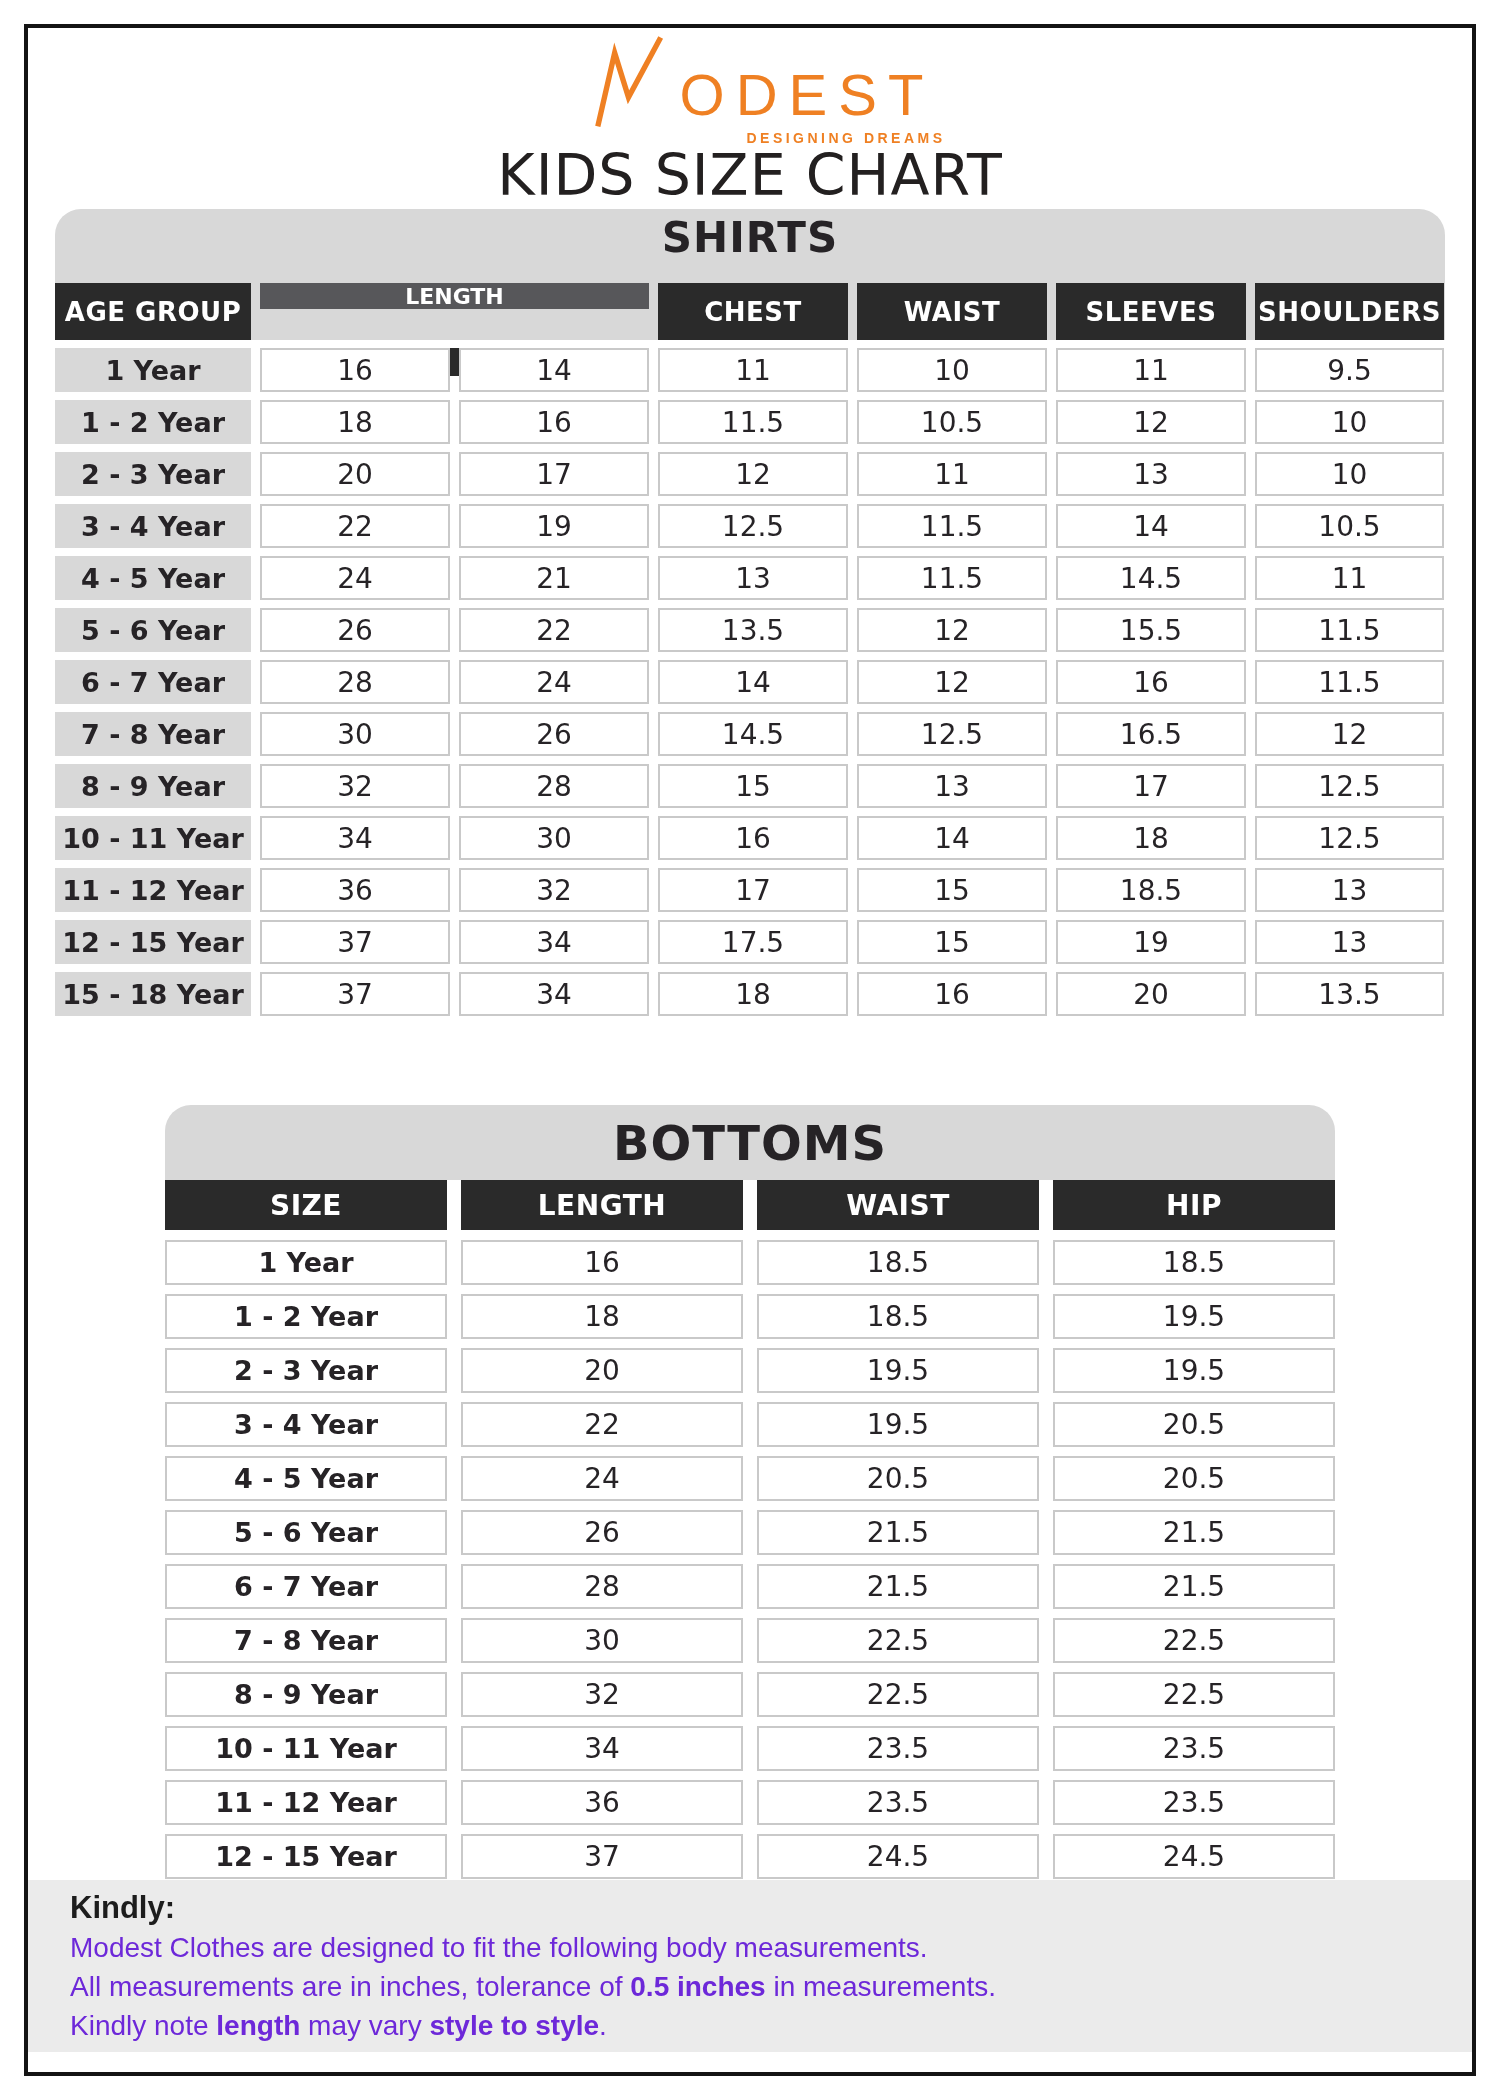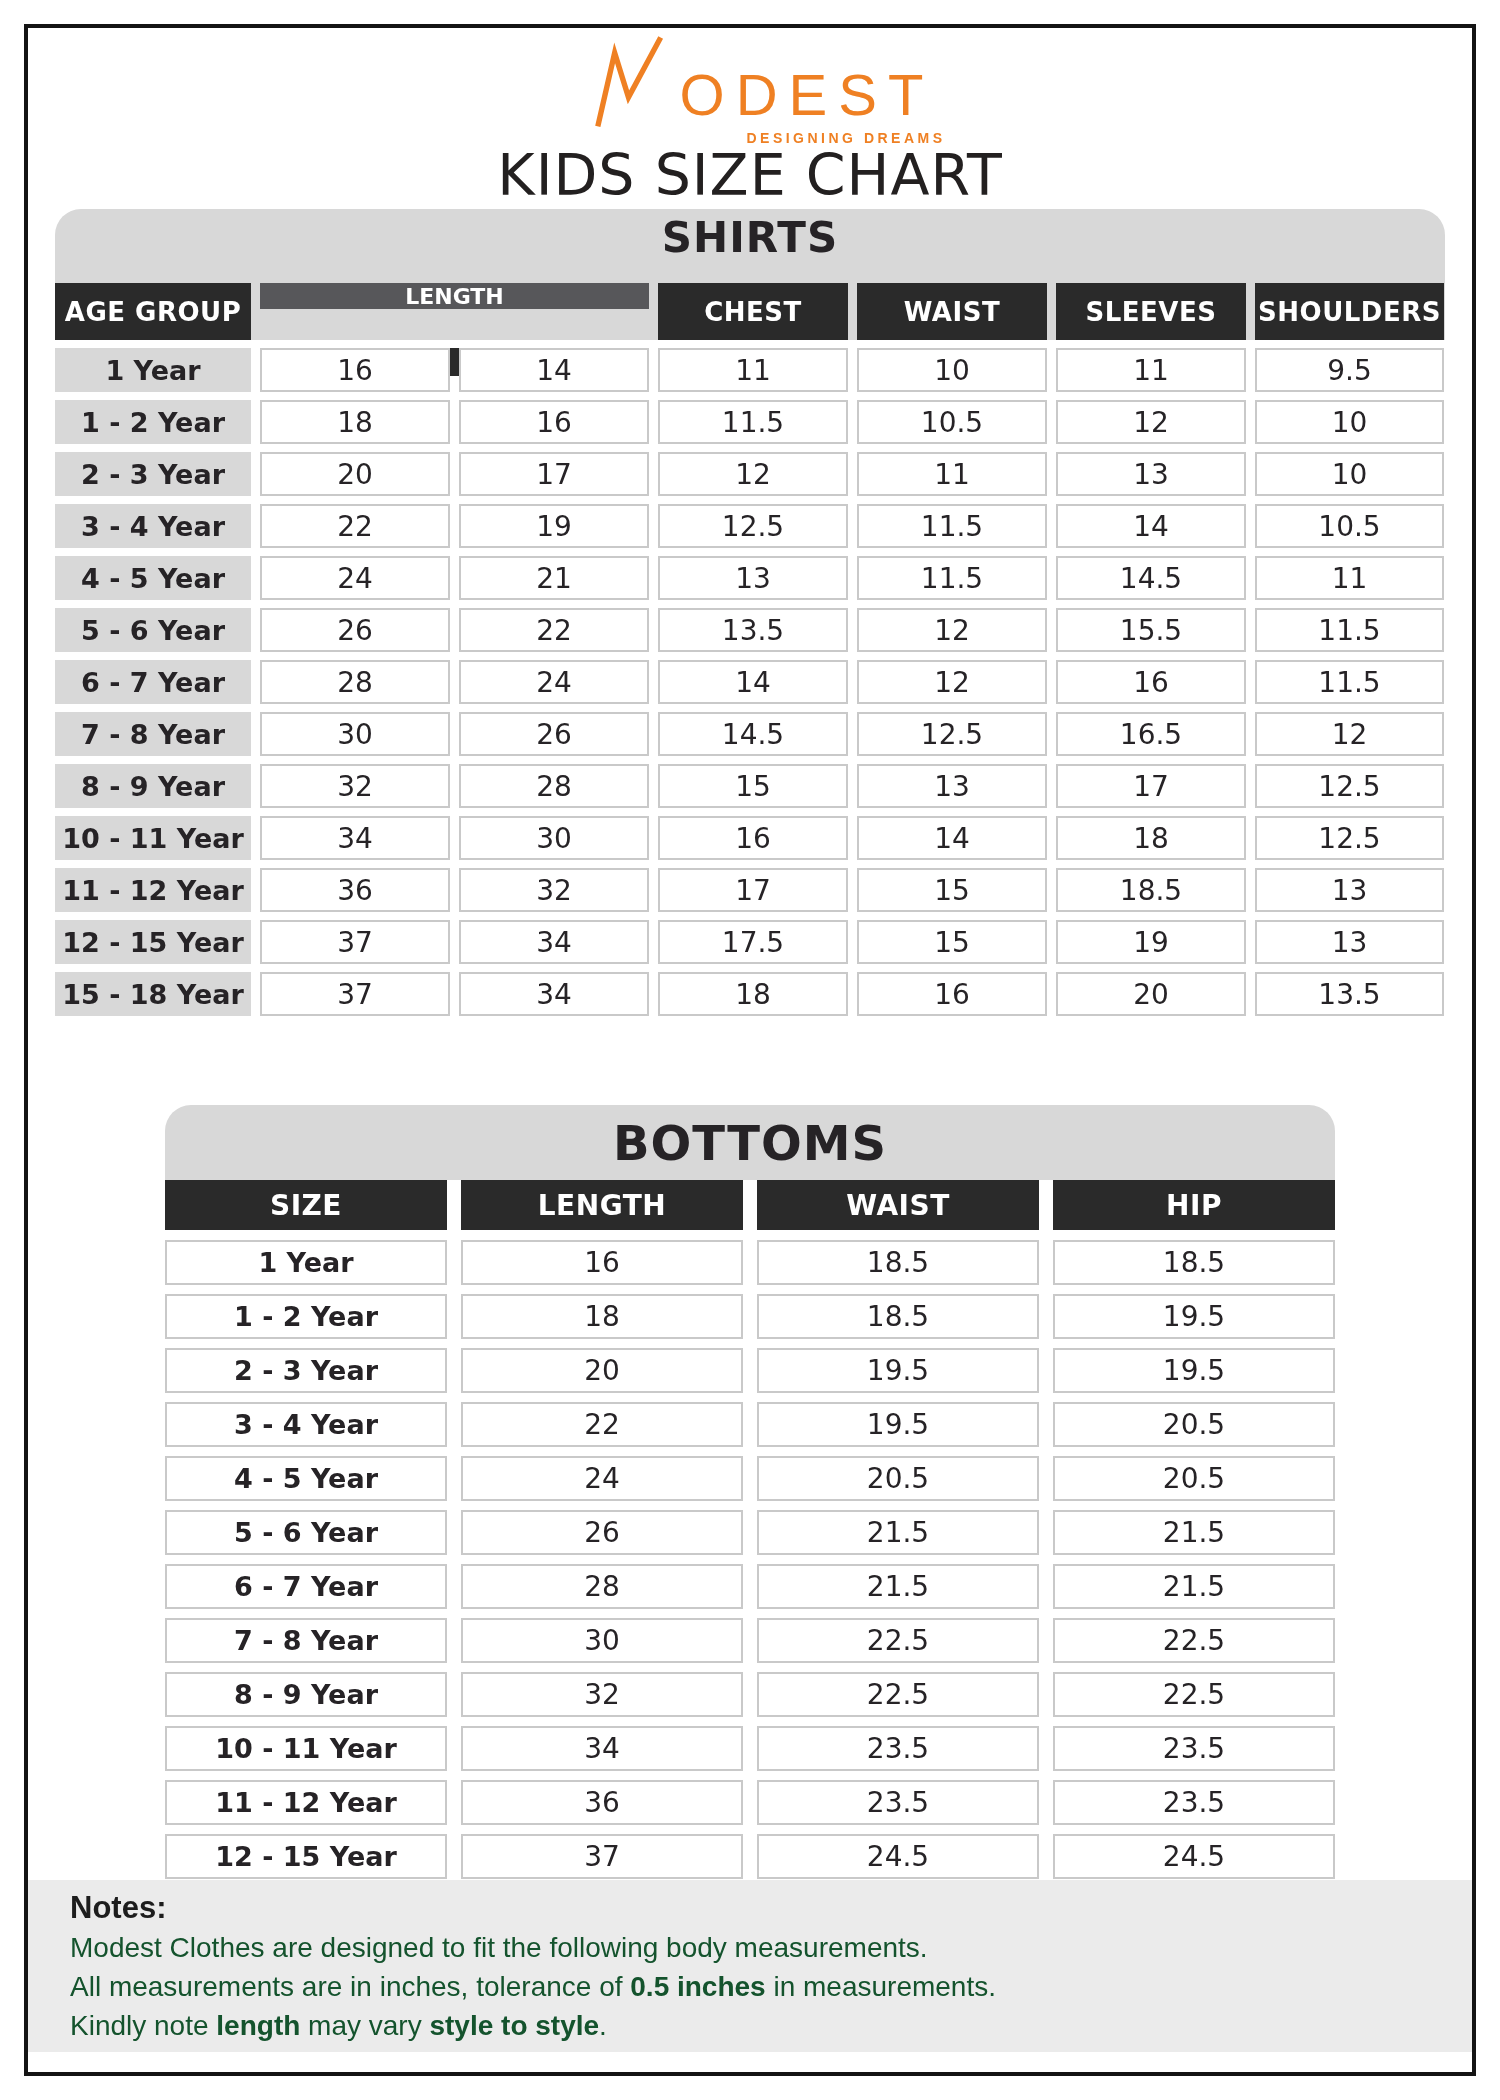--- a/index.html
+++ b/index.html
@@ -53,21 +53,21 @@
   .bottoms-body{display:grid;grid-template-columns:repeat(4,1fr);column-gap:14px;row-gap:9px;
     margin-top:10px;}
   .bottoms-body .cell{height:41px;}
   .bottoms-body .cell-size{font-weight:700;font-size:27px;}
 
   
   .notes{position:absolute;left:28px;right:28px;top:1880px;height:172px;background:#EBEBEB;
     padding:10px 0 0 42px;box-sizing:border-box;
     font-family:"Liberation Sans","DejaVu Sans",sans-serif;}
   .notes-heading{font-size:31px;font-weight:700;color:#1d1d1d;margin:0 0 6px 0;}
-  .notes-line{font-size:28px;color:#14532d;margin:0 0 7px 0;font-weight:400;}
+  .notes-line{font-size:28px;color:#6d28d9;margin:0 0 7px 0;font-weight:400;}
   .notes-line b{font-weight:700;}
 </style>
 </head>
 <body>
 
 <div class="page">
   <div class="border-frame"></div>
 
   <div class="logo-wrap">
     <div class="logo-row">
@@ -278,18 +278,18 @@
     <div class="cell">24.5</div>
 
     <div class="cell cell-size">15 - 18 Year</div>
     <div class="cell">38</div>
     <div class="cell">24.5</div>
     <div class="cell">24.5</div>
   </div>
   </section>
 
   <footer class="notes">
-    <p class="notes-heading">Notes:</p>
+    <p class="notes-heading">Kindly:</p>
     <p class="notes-line">Modest Clothes are designed to fit the following body measurements.</p>
     <p class="notes-line"><span>All measurements are in inches, tolerance of </span><b>0.5 inches</b><span> in measurements.</span></p>
     <p class="notes-line"><span>Kindly note </span><b>length</b><span> may vary </span><b>style to style</b><span>.</span></p>
   </footer>
 </div>
 
 </body></html>

